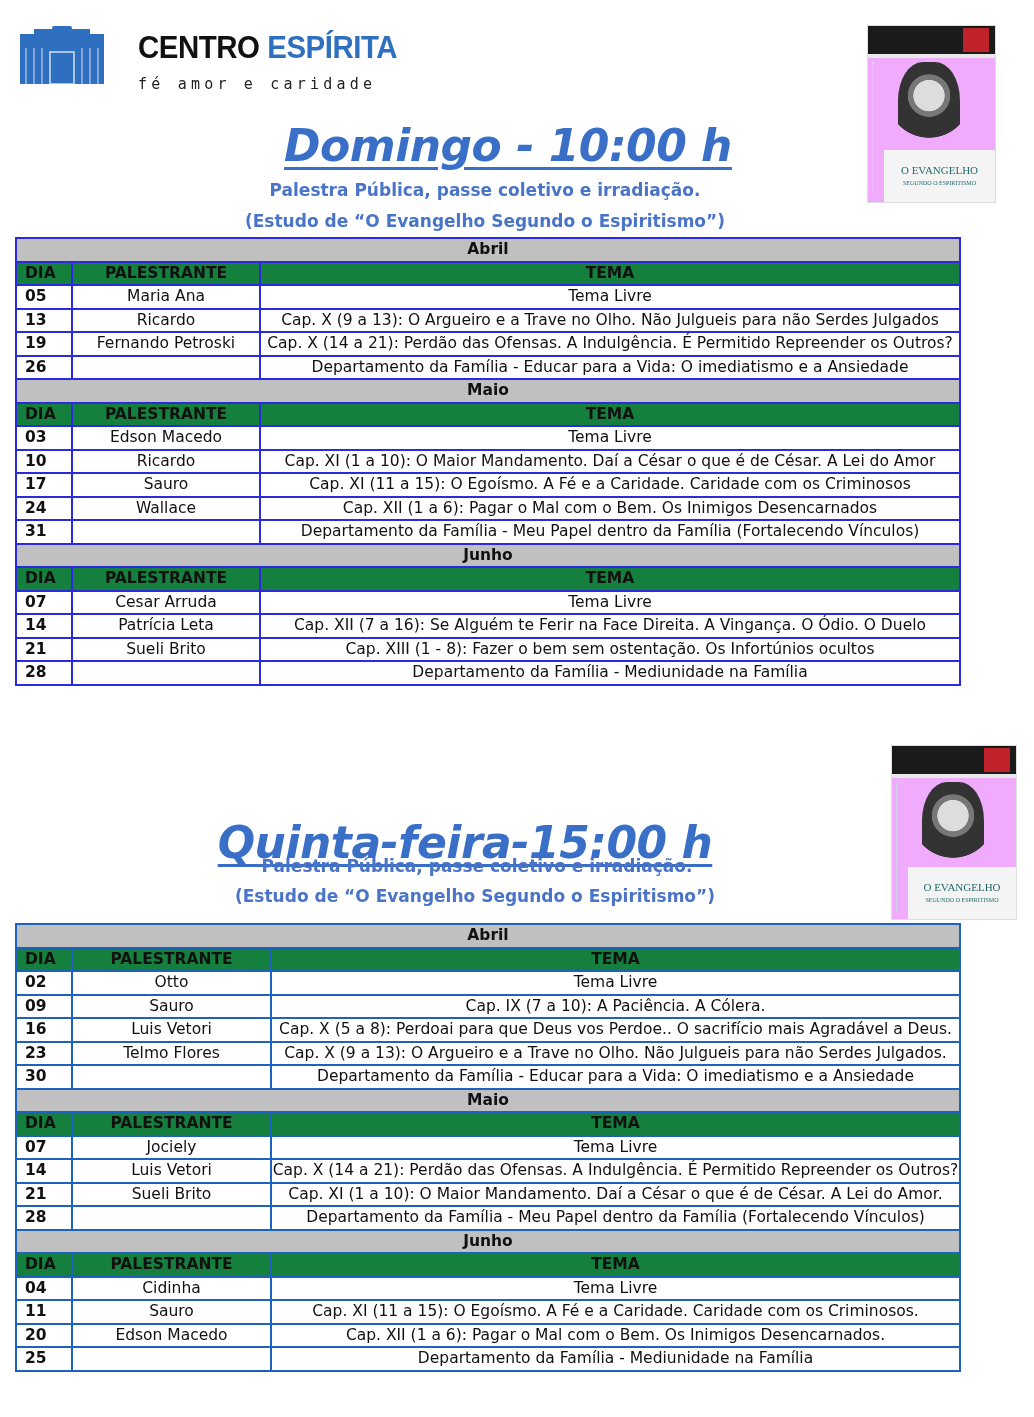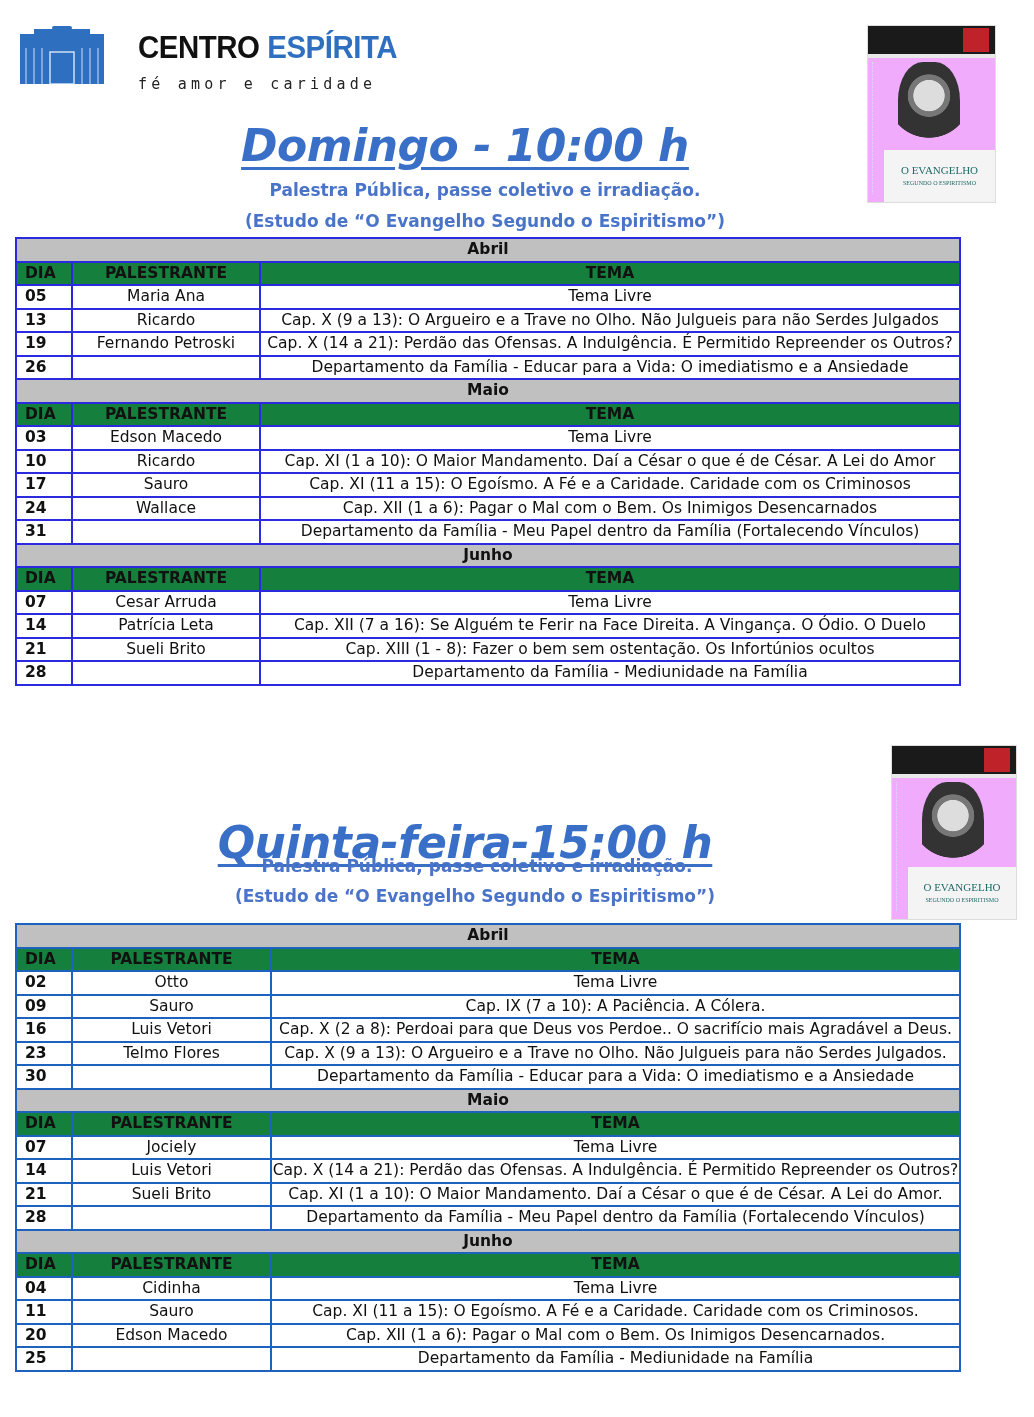--- a/index.html
+++ b/index.html
@@ -65,21 +65,21 @@
   <div class="top"></div>
     <div class="red"></div>
     <div class="band"></div>
     <div class="spine"></div>
   <div class="face"></div>
     <div class="white"></div>
   <div class="t1">O EVANGELHO</div>
   <div class="t2">SEGUNDO O ESPIRITISMO</div>
 </div>
 
-<div class="title" style="top:120px;">Domingo - 10:00 h</div>
+<div class="title" style="top:120px;margin-left:43px;">Domingo - 10:00 h</div>
 <div class="sub" style="top:180px;">Palestra Pública, passe coletivo e irradiação.</div>
 <div class="sub" style="top:211px;">(Estudo de “O Evangelho Segundo o Espiritismo”)</div>
 
 <table class="sched t1" style="top:237px;">
   <colgroup>
       <col style="width:56px">
       <col style="width:188px">
       <col>
     </colgroup>
   <tbody id="tb0">
@@ -200,21 +200,21 @@
         <td>Tema Livre</td>
       </tr>
       <tr>
         <td class="dia">09</td>
         <td>Sauro</td>
         <td>Cap. IX (7 a 10): A Paciência. A Cólera.</td>
       </tr>
       <tr>
         <td class="dia">16</td>
         <td>Luis Vetori</td>
-        <td>Cap. X (2 a 8): Perdoai para que Deus vos Perdoe.. O sacrifício mais Agradável a Deus.</td>
+        <td>Cap. X (5 a 8): Perdoai para que Deus vos Perdoe.. O sacrifício mais Agradável a Deus.</td>
       </tr>
       <tr>
         <td class="dia">23</td>
         <td>Telmo Flores</td>
         <td>Cap. X (9 a 13): O Argueiro e a Trave no Olho. Não Julgueis para não Serdes Julgados.</td>
       </tr>
       <tr>
         <td class="dia">30</td>
         <td></td>
         <td>Departamento da Família - Educar para a Vida: O imediatismo e a Ansiedade</td>

